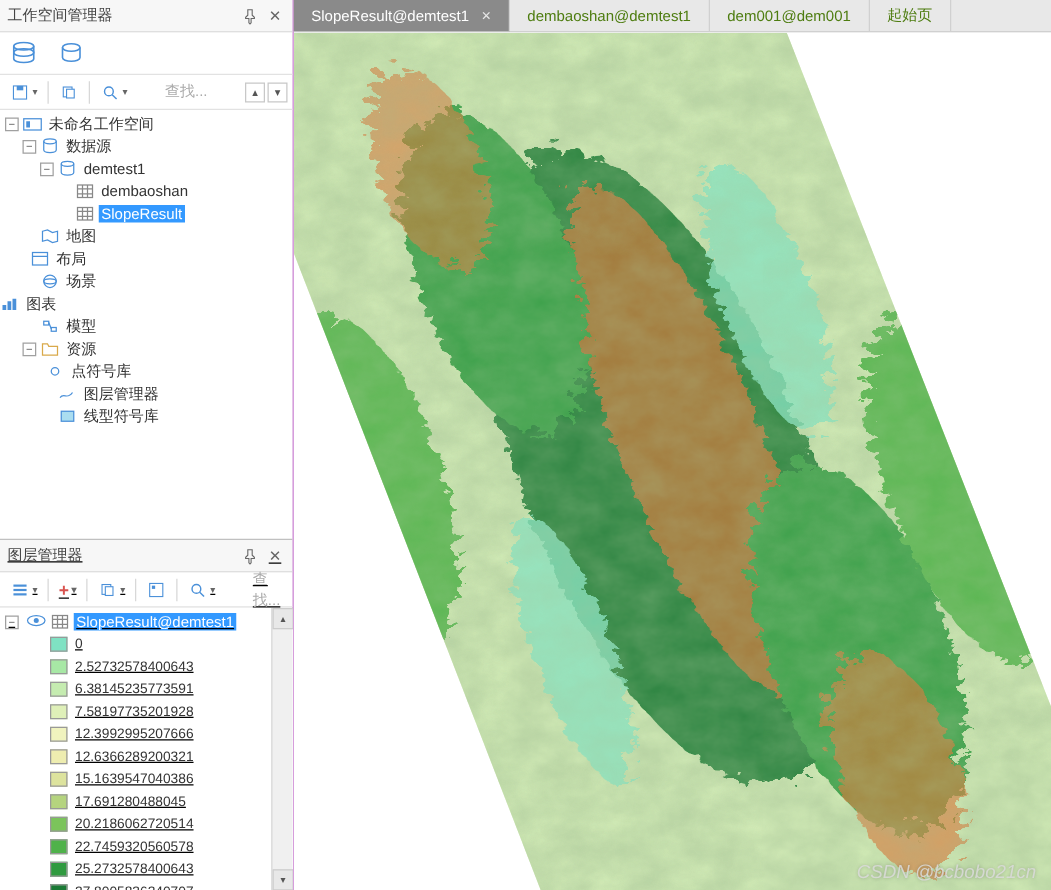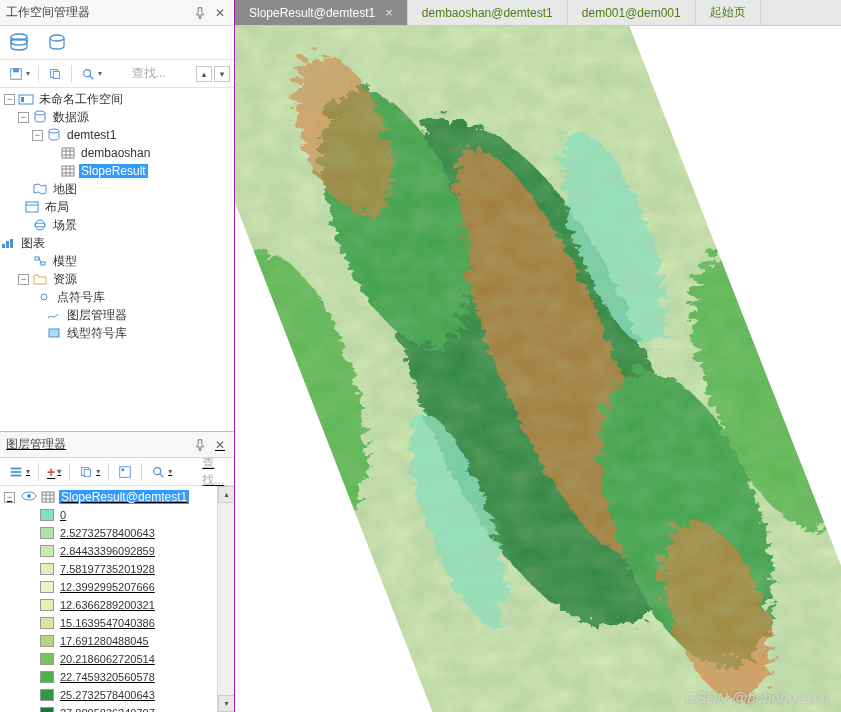--- a/index.html
+++ b/index.html
@@ -317,21 +317,21 @@
           <div class="layer-row">
             <span class="layer-swatch" style="background: rgb(127, 226, 195);"></span>
             <span class="layer-value">0</span>
           </div>
           <div class="layer-row">
             <span class="layer-swatch" style="background: rgb(167, 232, 165);"></span>
             <span class="layer-value">2.52732578400643</span>
           </div>
           <div class="layer-row">
             <span class="layer-swatch" style="background: rgb(197, 236, 176);"></span>
-            <span class="layer-value">2.84433396092859</span>
+            <span class="layer-value">6.38145235773591</span>
           </div>
           <div class="layer-row">
             <span class="layer-swatch" style="background: rgb(223, 240, 184);"></span>
             <span class="layer-value">7.58197735201928</span>
           </div>
           <div class="layer-row">
             <span class="layer-swatch" style="background: rgb(240, 243, 190);"></span>
             <span class="layer-value">12.3992995207666</span>
           </div>
           <div class="layer-row">

